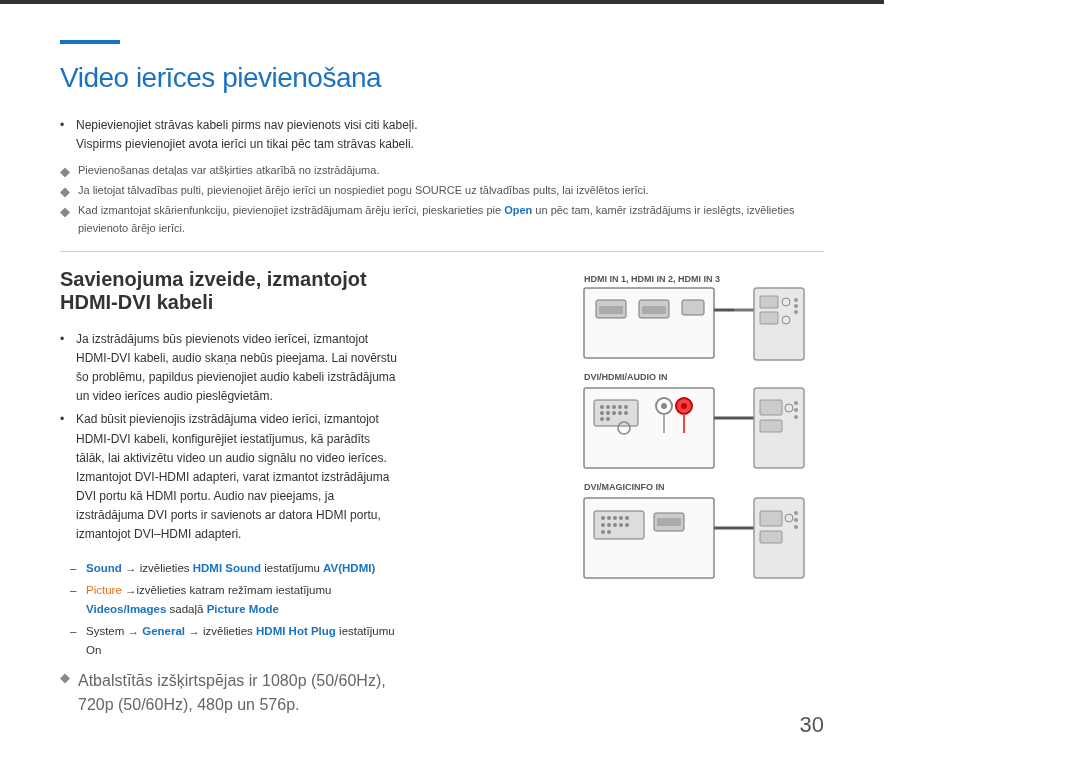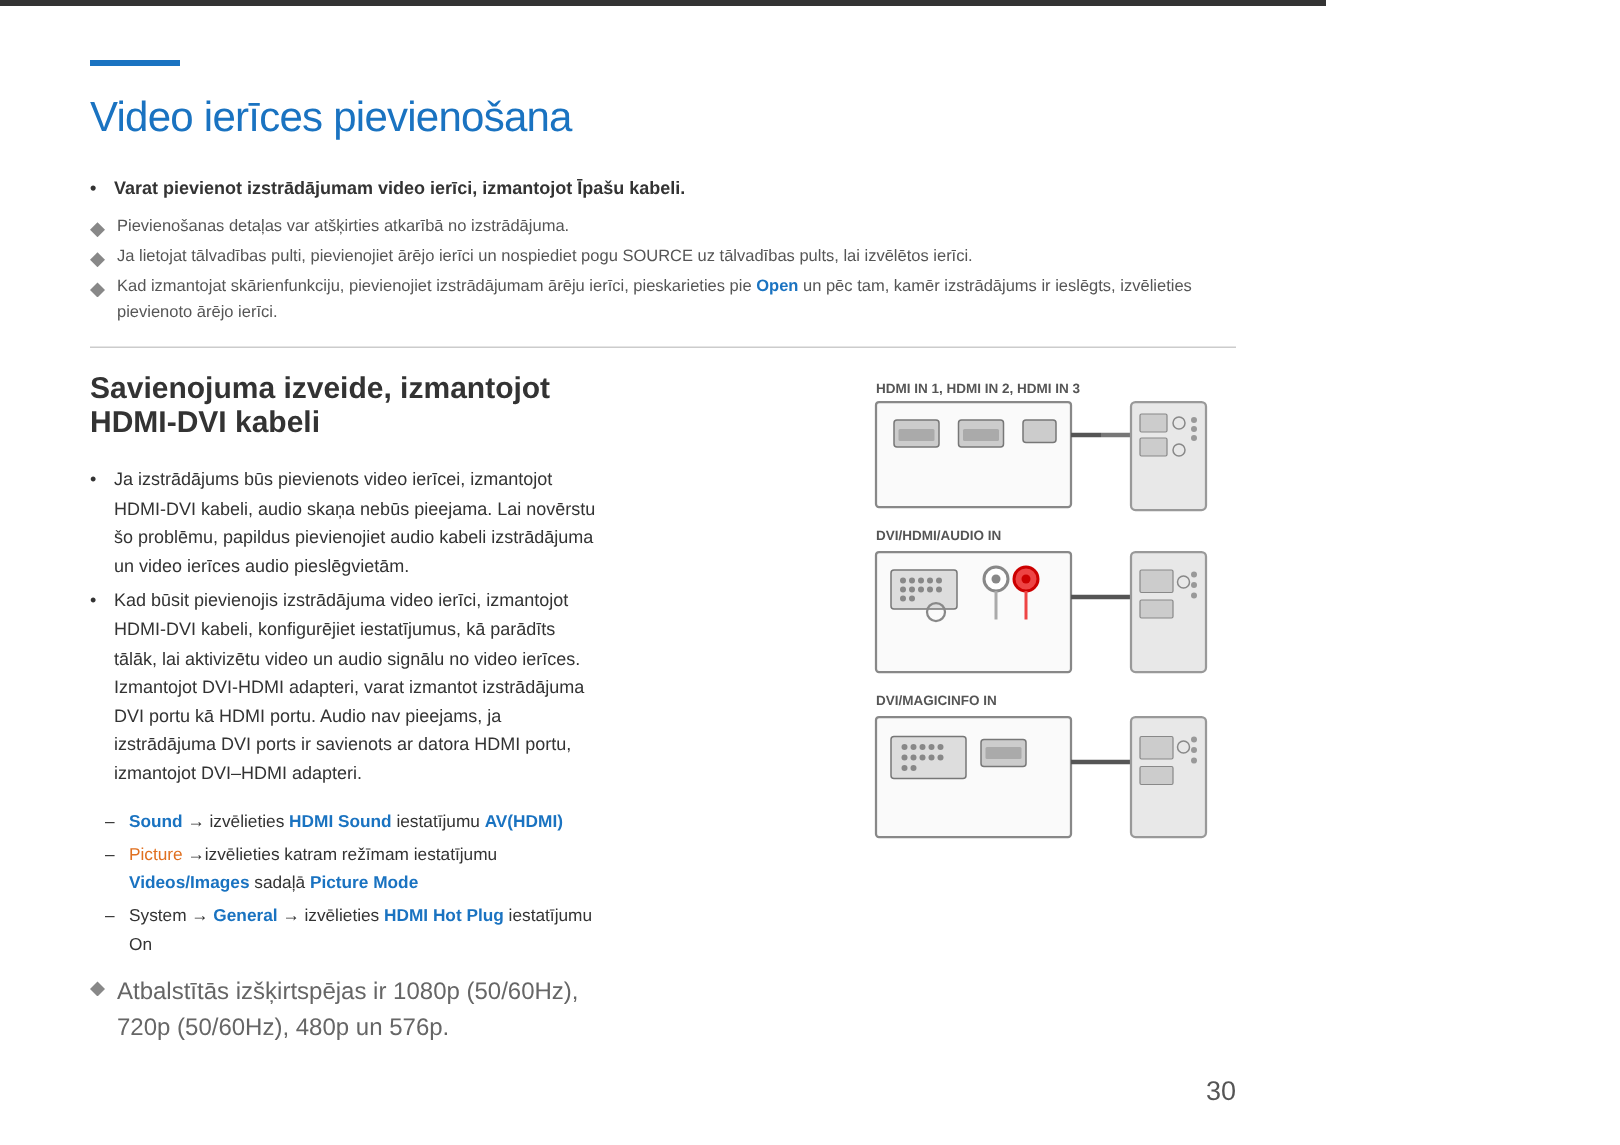--- a/index.html
+++ b/index.html
@@ -167,38 +167,39 @@
       width: 10px;
       height: 10px;
       background: #888;
       clip-path: polygon(50% 0%, 100% 50%, 50% 100%, 0% 50%);
     }
 
     .page-number {
       position: absolute;
       bottom: 25px;
       right: 60px;
-      font-size: 18px;
+      font-size: 22px;
       color: #555;
       font-weight: 300;
     }
   </style>
 </head>
 <body>
 
 <div class="page-container">
   <div class="top-border"></div>
 
   <div class="accent-bar"></div>
 
   <h1 class="page-title">Video ierīces pievienošana</h1>
 
   <ul class="bullet-list">
-    <li class="bold-item">
-      <span>Varat pievienot izstrādājumam video ierīci, izmantojot Īpašu kabeli.</span>
+    <li>
+      <span>Nepievienojiet strāvas kabeli pirms nav pievienots visi citi kabeļi.</span><br>
+      <span>Vispirms pievienojiet avota ierīci un tikai pēc tam strāvas kabeli.</span>
     </li>
   </ul>
 
   <ul class="note-list">
     <li>
       <span>Pievienošanas detaļas var atšķirties atkarībā no izstrādājuma.</span>
     </li>
     <li>
       <span>Ja lietojat tālvadības pulti, pievienojiet ārējo ierīci un nospiediet pogu SOURCE uz tālvadības pults, lai izvēlētos ierīci.</span>
     </li>

